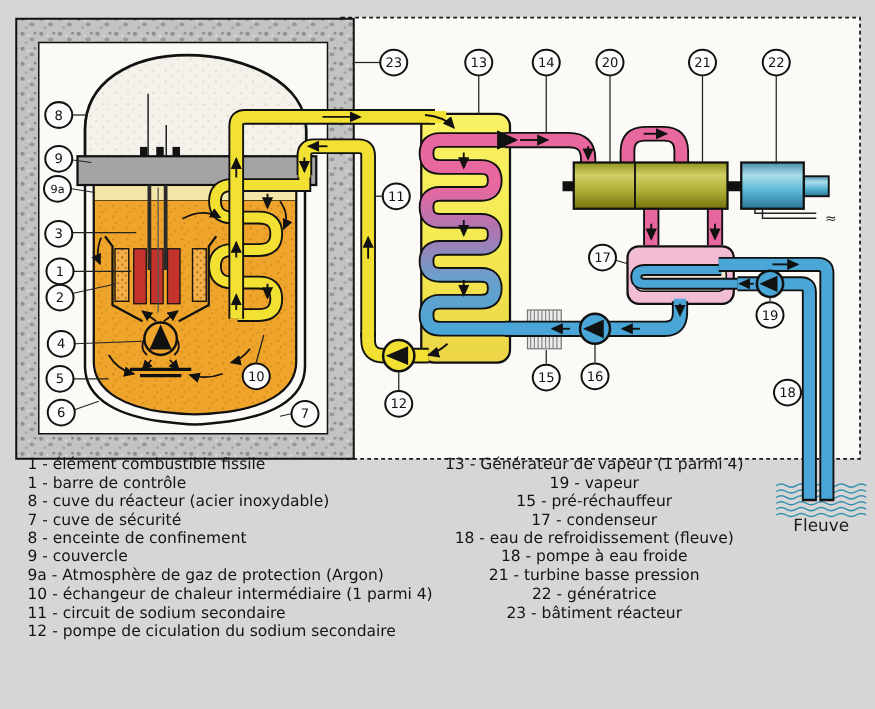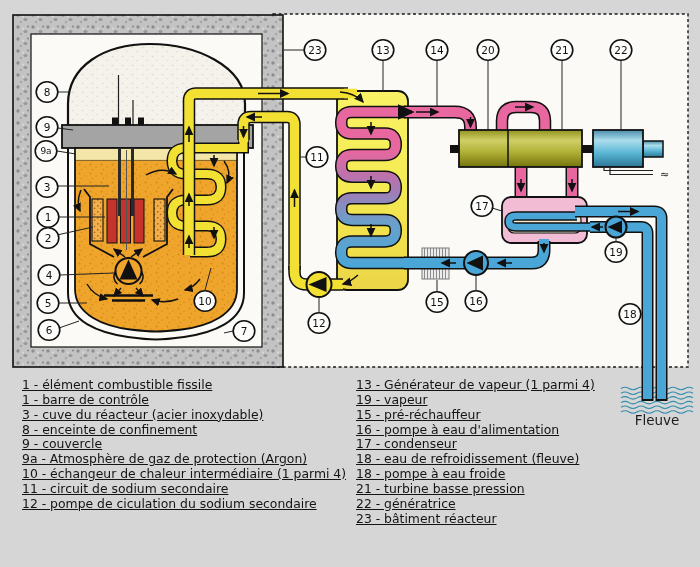--- a/index.html
+++ b/index.html
@@ -1,22 +1,22 @@
 <!DOCTYPE html>
 <html><head>
 <meta charset="utf-8">
 <style>
   html,body{margin:0;padding:0;background:#d6d6d6;}
   #stage{position:relative;width:700px;height:567px;background:#d6d6d6;overflow:hidden;
          font-family:"DejaVu Sans",sans-serif;}
   #diagram{position:absolute;left:0;top:0;}
-  .legend-col{position:absolute;top:378px;font-size:12.4px;line-height:14.85px;color:#141414;
-              white-space:nowrap;letter-spacing:0;text-decoration:underline;}
+  .legend-col{position:absolute;top:364px;font-size:12.4px;line-height:14.85px;color:#141414;
+              white-space:nowrap;letter-spacing:0;}
   #legend-left{left:22px;}
-  #legend-right{left:356px;}
+  #legend-right{left:356px;text-align:center;}
   text{font-family:"DejaVu Sans",sans-serif;}
   .marker-text{font-size:10.5px;fill:#111;text-anchor:middle;}
   .marker-text-small{font-size:9px;fill:#111;text-anchor:middle;}
 </style>
 </head>
 <body>
 
 <div id="stage">
 
 <svg id="diagram" width="700" height="567" viewBox="0 0 700 567">
@@ -406,33 +406,33 @@
           <text class="marker-text" x="616" y="255.7">19</text>
         </g>
   </g>
 
   <text x="657" y="425" font-size="13.5" fill="#1c1c1c" text-anchor="middle">Fleuve</text>
 </svg>
 
 <div id="legend-left" class="legend-col">
   <div>1 - élément combustible fissile</div>
   <div>1 - barre de contrôle</div>
-  <div>3 - cuve du réacteur (acier inoxydable)</div>
+  <div>8 - cuve du réacteur (acier inoxydable)</div>
+  <div>7 - cuve de sécurité</div>
   <div>8 - enceinte de confinement</div>
   <div>9 - couvercle</div>
   <div>9a - Atmosphère de gaz de protection (Argon)</div>
   <div>10 - échangeur de chaleur intermédiaire (1 parmi 4)</div>
   <div>11 - circuit de sodium secondaire</div>
   <div>12 - pompe de ciculation du sodium secondaire</div>
 </div>
 <div id="legend-right" class="legend-col">
   <div>13 - Générateur de vapeur (1 parmi 4)</div>
   <div>19 - vapeur</div>
   <div>15 - pré-réchauffeur</div>
-  <div>16 - pompe à eau d'alimentation</div>
   <div>17 - condenseur</div>
   <div>18 - eau de refroidissement (fleuve)</div>
   <div>18 - pompe à eau froide</div>
   <div>21 - turbine basse pression</div>
   <div>22 - génératrice</div>
   <div>23 - bâtiment réacteur</div>
 </div>
 
 </div>
 

